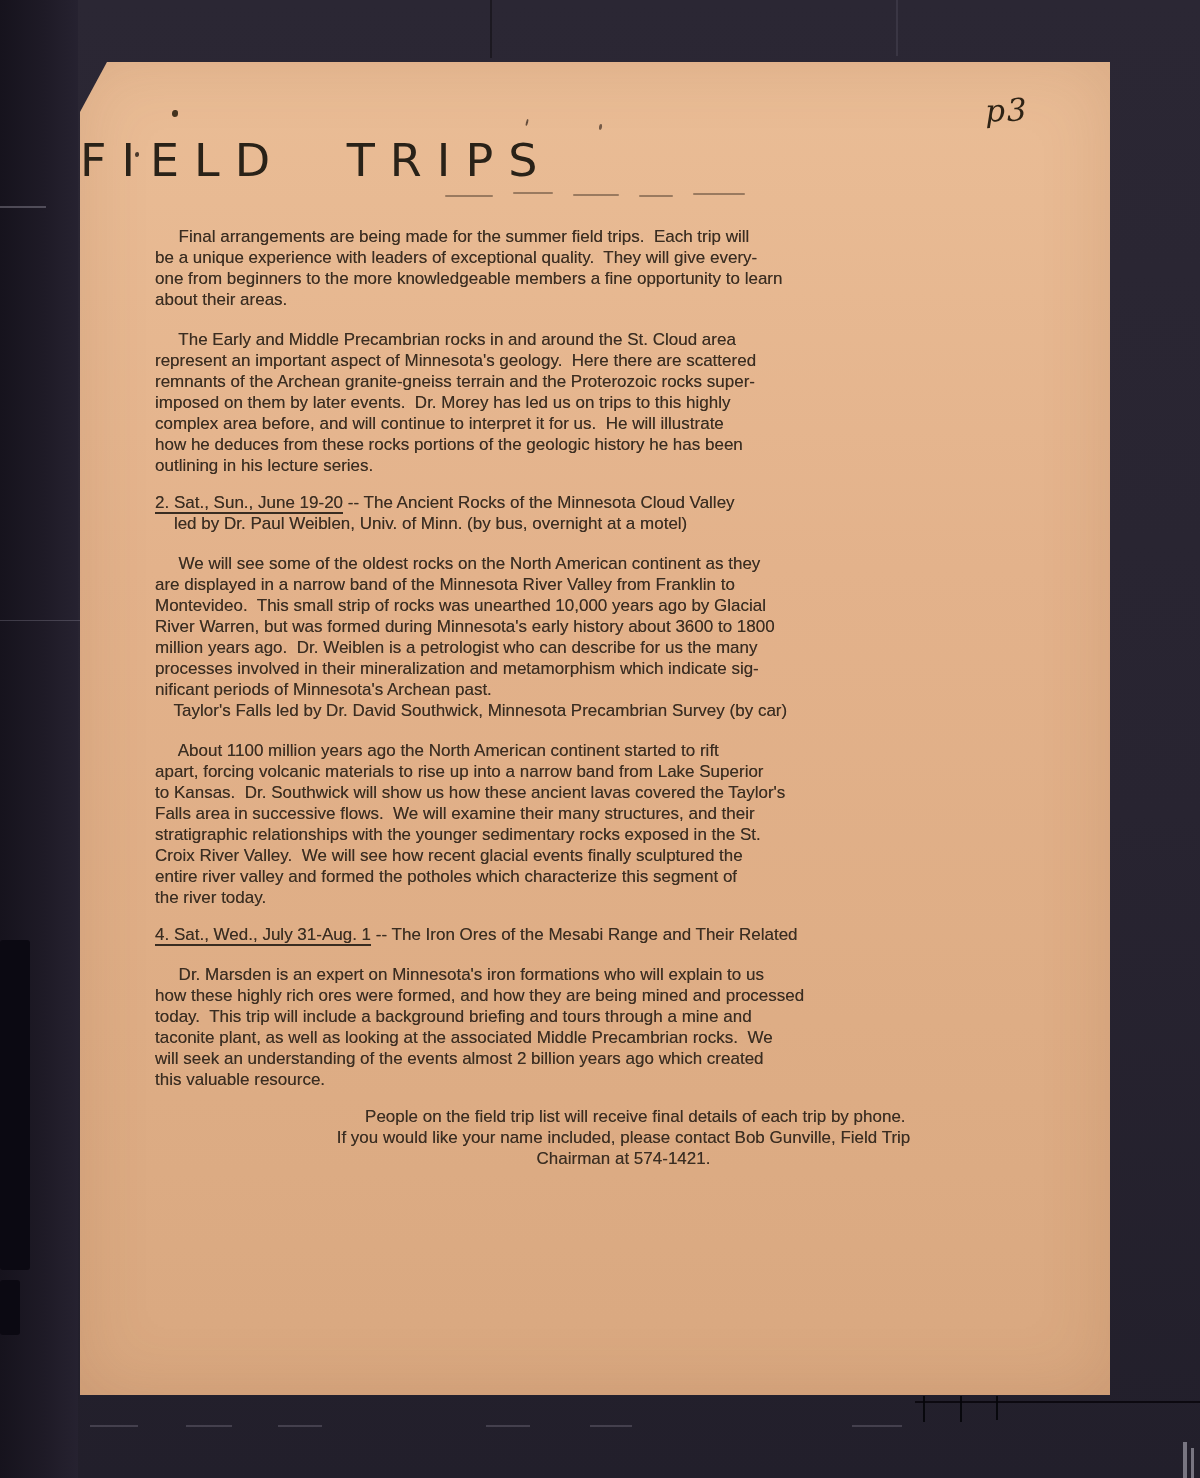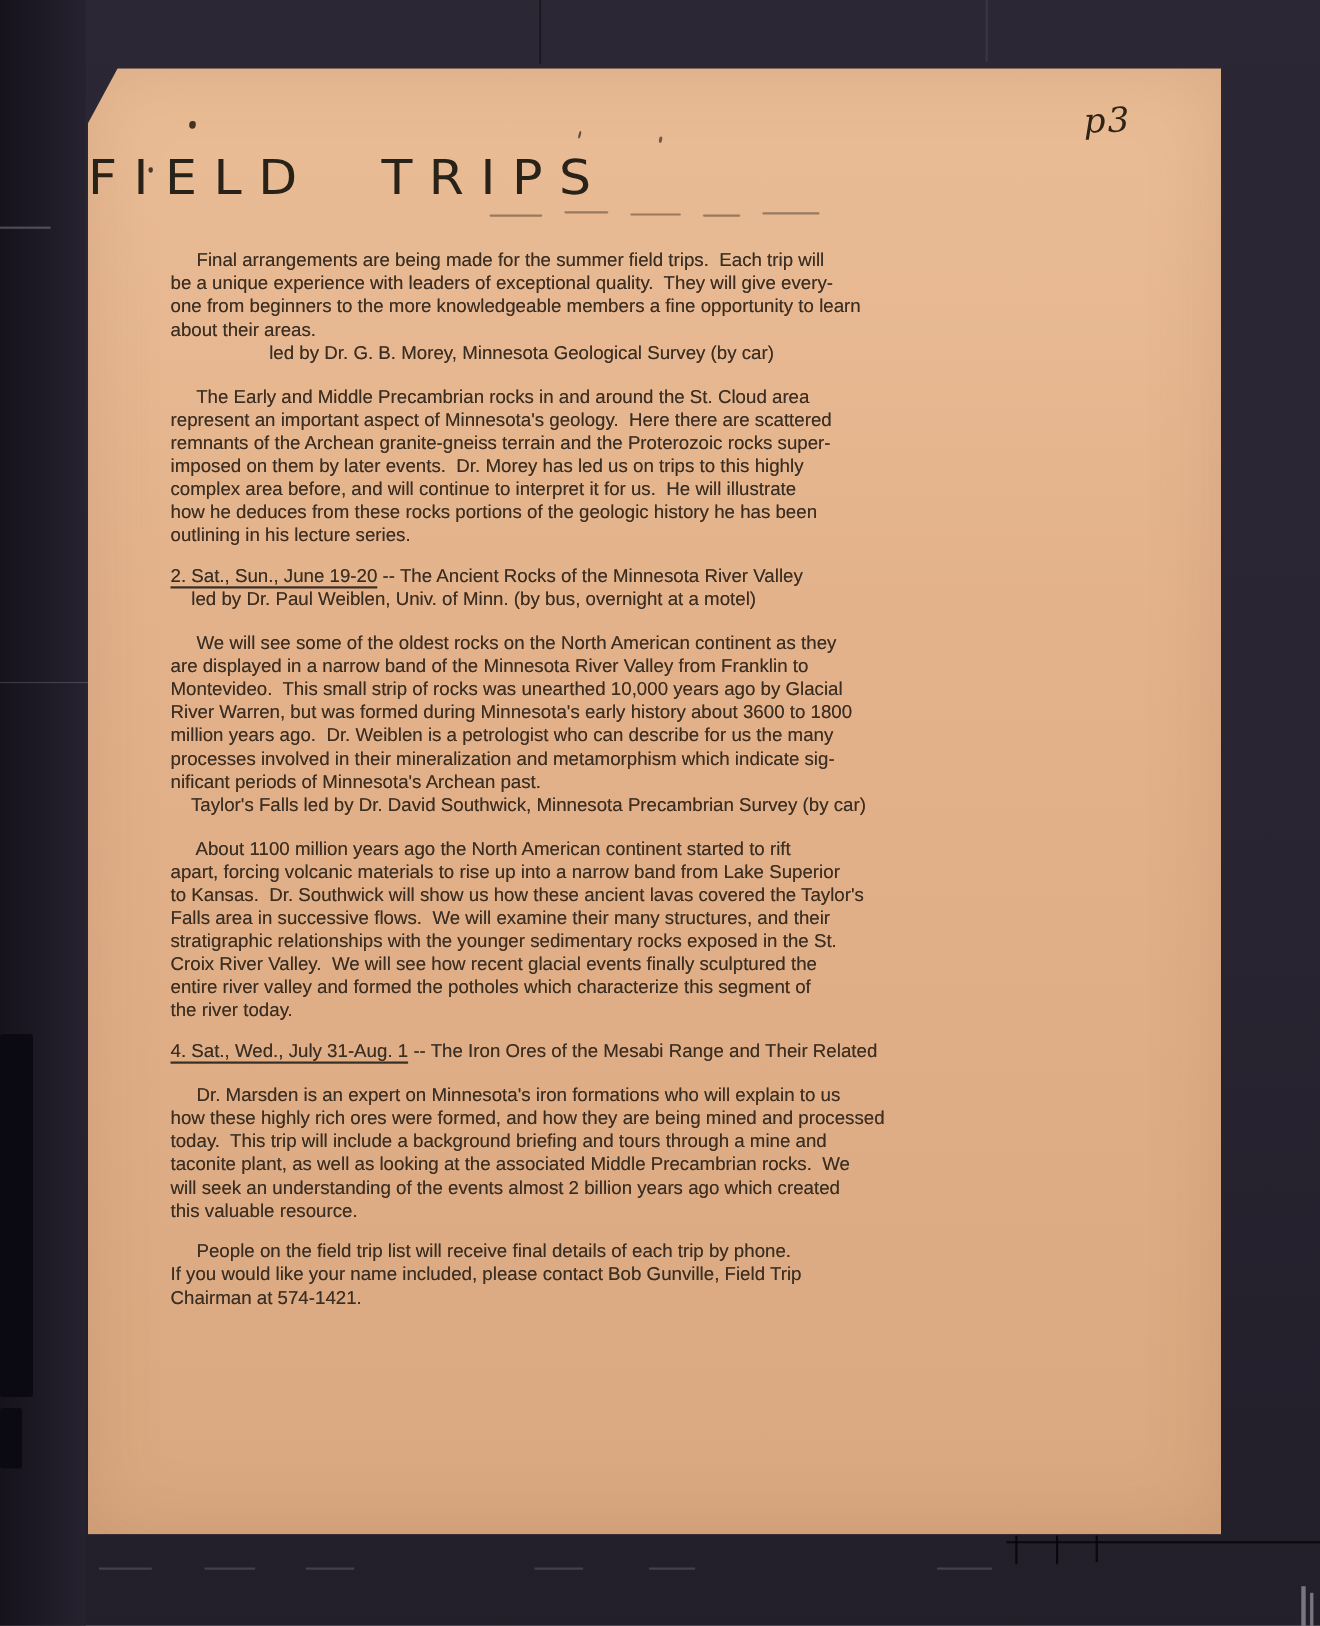--- a/index.html
+++ b/index.html
@@ -65,21 +65,21 @@
   .body-col{padding:0 18px 0 75px;}
   .lines{
     font-family:Liberation Sans, sans-serif;
     font-size:17px;line-height:21px;color:#3a2d21;
     white-space:pre;text-shadow:0 0 0.4px rgba(58,45,33,0.6);
   }
   .intro{margin-top:28px;}
   .heading{margin-top:16px;}
   .heading .u{border-bottom:2px solid #3a2d21;}
   .para{margin-top:19px;}
-  .closing{margin-top:16px;}
+  .closing{margin-top:16px;text-align:center;}
 
   
   .speck{position:absolute;background:#43331f;border-radius:50% 40% 55% 45%;}
   .sp1{left:92px;top:48px;width:6px;height:7px;}
   .sp2{left:55px;top:90px;width:4px;height:5px;background:#4a382a;}
   .sp3{left:446px;top:57px;width:2px;height:7px;transform:rotate(14deg);background:rgba(68,50,38,0.8);}
   .sp4{left:519px;top:62px;width:3px;height:6px;transform:rotate(8deg);background:rgba(68,50,38,0.7);}
 </style>
 </head>
 <body>
@@ -125,32 +125,31 @@
   </div>
 
   <div class="body-col">
 
     <div class="lines intro">     Final arrangements are being made for the summer field trips.  Each trip will
 be a unique experience with leaders of exceptional quality.  They will give every-
 one from beginners to the more knowledgeable members a fine opportunity to learn
 about their areas.</div>
 
     <section>
-      <div class="lines">                   led by Dr. G. B. Morey, Minnesota Geological Survey (by car)</div>
       <div class="lines para">     The Early and Middle Precambrian rocks in and around the St. Cloud area
 represent an important aspect of Minnesota's geology.  Here there are scattered
 remnants of the Archean granite-gneiss terrain and the Proterozoic rocks super-
 imposed on them by later events.  Dr. Morey has led us on trips to this highly
 complex area before, and will continue to interpret it for us.  He will illustrate
 how he deduces from these rocks portions of the geologic history he has been
 outlining in his lecture series.</div>
     </section>
 
     <section>
-      <div class="lines heading"><span class="u">2. Sat., Sun., June 19-20</span><span> -- The Ancient Rocks of the Minnesota River Valley</span></div>
+      <div class="lines heading"><span class="u">2. Sat., Sun., June 19-20</span><span> -- The Ancient Rocks of the Minnesota Cloud Valley</span></div>
       <div class="lines">    led by Dr. Paul Weiblen, Univ. of Minn. (by bus, overnight at a motel)</div>
       <div class="lines para">     We will see some of the oldest rocks on the North American continent as they
 are displayed in a narrow band of the Minnesota River Valley from Franklin to
 Montevideo.  This small strip of rocks was unearthed 10,000 years ago by Glacial
 River Warren, but was formed during Minnesota's early history about 3600 to 1800
 million years ago.  Dr. Weiblen is a petrologist who can describe for us the many
 processes involved in their mineralization and metamorphism which indicate sig-
 nificant periods of Minnesota's Archean past.</div>
     </section>
 

